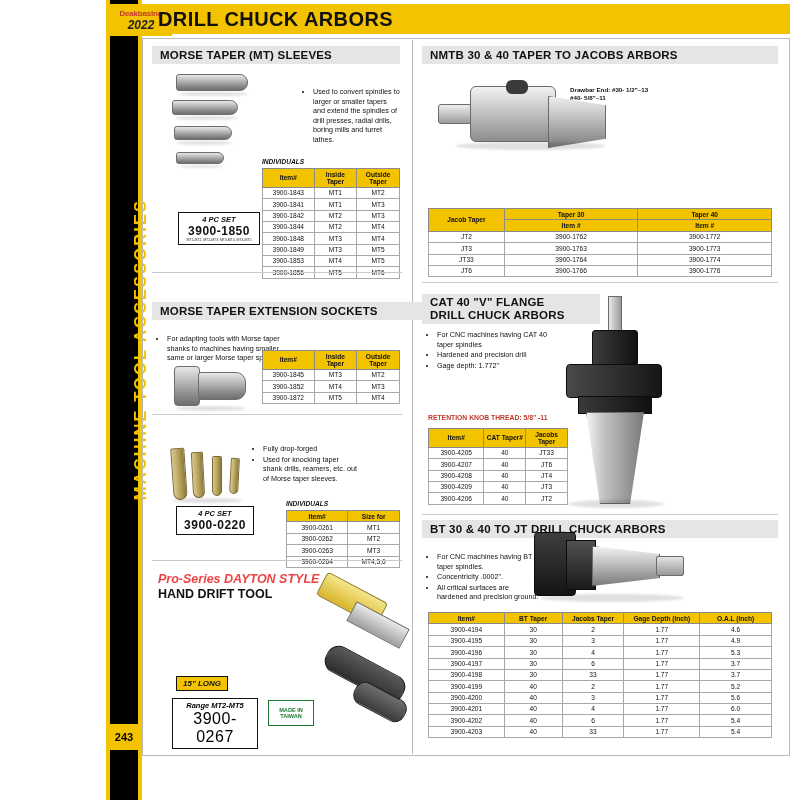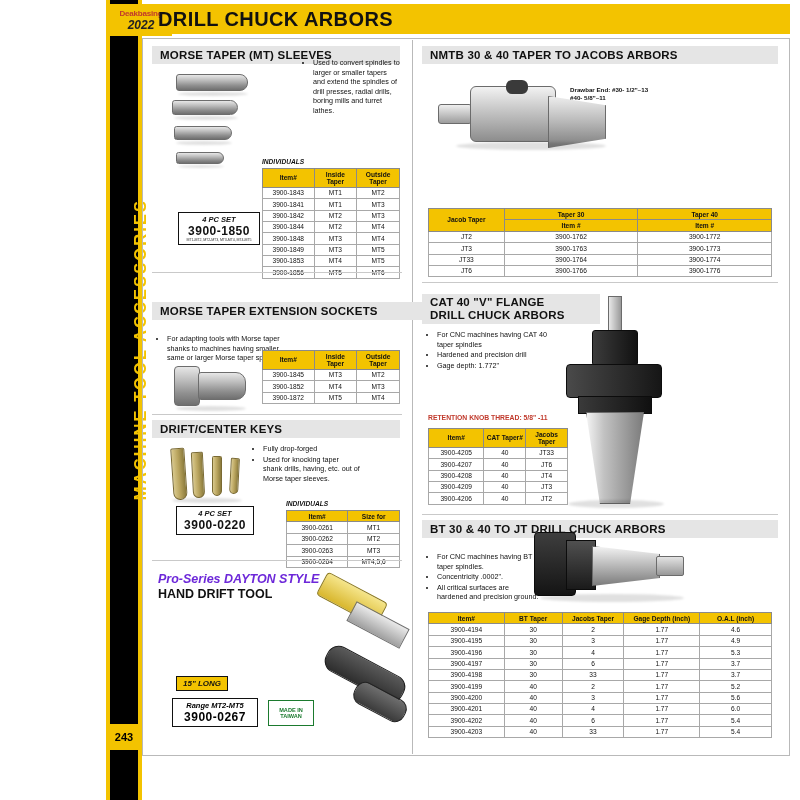--- a/index.html
+++ b/index.html
@@ -120,34 +120,34 @@
     padding:2px 4px;
   }
   .setbox .t1 { font-size:7.5px; font-weight:bold; font-style:italic; color:#111; }
   .setbox .t2 { font-size:12px; font-weight:bold; color:#111; letter-spacing:0.5px;}
   .setbox .t3 { font-size:3.6px; color:#333; letter-spacing:-0.1px;}
   .callout {
     position:absolute; font-size:6.2px; font-weight:bold; color:#111; line-height:8px;
   }
   .redbold { position:absolute; font-size:6.8px; font-weight:bold; color:#c0392b; }
   .pro-head {
-    position:absolute; font-size:12.5px; font-weight:bold; color:#6d28d9; font-style:italic;
+    position:absolute; font-size:12.5px; font-weight:bold; color:#ef4444; font-style:italic;
   }
   .pro-head2 {
     position:absolute; font-size:12.5px; font-weight:bold; color:#111;
   }
   .ribbon {
     position:absolute; background:#f3c300; color:#111; font-size:8px; font-weight:bold;
     font-style:italic; padding:2px 6px; border:1px solid #111;
   }
   .range-box {
     position:absolute; border:1px solid #111; text-align:center; padding:2px 6px; background:#fff;
   }
   .range-box .r1 { font-size:7.5px; font-weight:bold; font-style:italic; }
-  .range-box .r2 { font-size:12px; font-weight:bold; letter-spacing:0.5px;}
+  .range-box .r2 { font-size:16px; font-weight:normal; letter-spacing:0.5px;}
   .taiwan {
     position:absolute; width:46px; height:26px; border:1px solid #1b7a2e;
     color:#1b7a2e; font-size:5.6px; font-weight:bold; text-align:center;
     display:flex; flex-direction:column; align-items:center; justify-content:center; line-height:6.4px;
     background:#fff;
   }
   
   .art { position:absolute; }
   .mt-sleeve {
     position:absolute;
@@ -189,21 +189,21 @@
     <div class="mt-sleeve" style="left:176px; top:74px; width:72px; height:17px; border-radius:3px 8px 8px 3px;"></div>
     <div class="mt-sleeve" style="left:172px; top:100px; width:66px; height:15px; border-radius:3px 8px 8px 3px;"></div>
     <div class="mt-sleeve" style="left:174px; top:126px; width:58px; height:14px; border-radius:3px 8px 8px 3px;"></div>
     <div class="mt-sleeve" style="left:176px; top:152px; width:48px; height:12px; border-radius:3px 7px 7px 3px;"></div>
     <div class="shadow" style="left:178px; top:92px; width:70px; height:4px;"></div>
     <div class="shadow" style="left:174px; top:116px; width:64px; height:4px;"></div>
     <div class="shadow" style="left:176px; top:141px; width:56px; height:4px;"></div>
     <div class="shadow" style="left:178px; top:165px; width:46px; height:3px;"></div>
   </div>
 
-  <div class="bullets" style="left:304px; top:58px; width:96px;">
+  <div class="bullets" style="left:304px; top:87px; width:96px;">
     <ul>
         <li>Used to convert spindles to larger or smaller tapers and extend the spindles of drill presses, radial drills, boring mills and turret lathes.</li>
       </ul>
   </div>
 
   <div class="tbl-label" style="left:262px; top:158px;">INDIVIDUALS</div>
 
   <table class="spec" style="left:262px; top:168px; width:138px;">
     <thead>
         <tr>
@@ -300,34 +300,33 @@
       <tr>
           <td>3900-1872</td>
           <td>MT5</td>
           <td>MT4</td>
         </tr>
     </tbody>
   </table>
 
   <div class="rule" style="left:152px; top:414px; width:250px;"></div>
 
-  <div class="sec-head" style="left:152px; top:420px; width:248px;">DRIFT/CENTER KEYS</div>
 
   <div class="art">
     <div class="drift" style="left:172px; top:448px; width:14px; height:52px; border-radius:2px 2px 8px 8px; transform:rotate(-4deg);"></div>
     <div class="drift" style="left:192px; top:452px; width:12px; height:46px; border-radius:2px 2px 8px 8px; transform:rotate(-3deg);"></div>
     <div class="drift" style="left:212px; top:456px; width:10px; height:40px; border-radius:2px 2px 7px 7px;"></div>
     <div class="drift" style="left:230px; top:458px; width:9px; height:36px; border-radius:2px 2px 6px 6px; transform:rotate(3deg);"></div>
     <div class="shadow" style="left:172px; top:498px; width:70px; height:5px;"></div>
   </div>
 
   <div class="bullets" style="left:254px; top:444px; width:106px;">
     <ul>
       <li>Fully drop-forged</li>
-      <li>Used for knocking taper shank drills, having, etc. out of Morse taper sleeves.</li>
+      <li>Used for knocking taper shank drills, reamers, etc. out of Morse taper sleeves.</li>
     </ul>
   </div>
 
   <div class="tbl-label" style="left:286px; top:500px;">INDIVIDUALS</div>
 
   <table class="spec" style="left:286px; top:510px; width:114px;">
     <thead>
         <tr>
       <th style="width:62px;">Item#</th>
       <th style="width:52px;">Size for</th>

